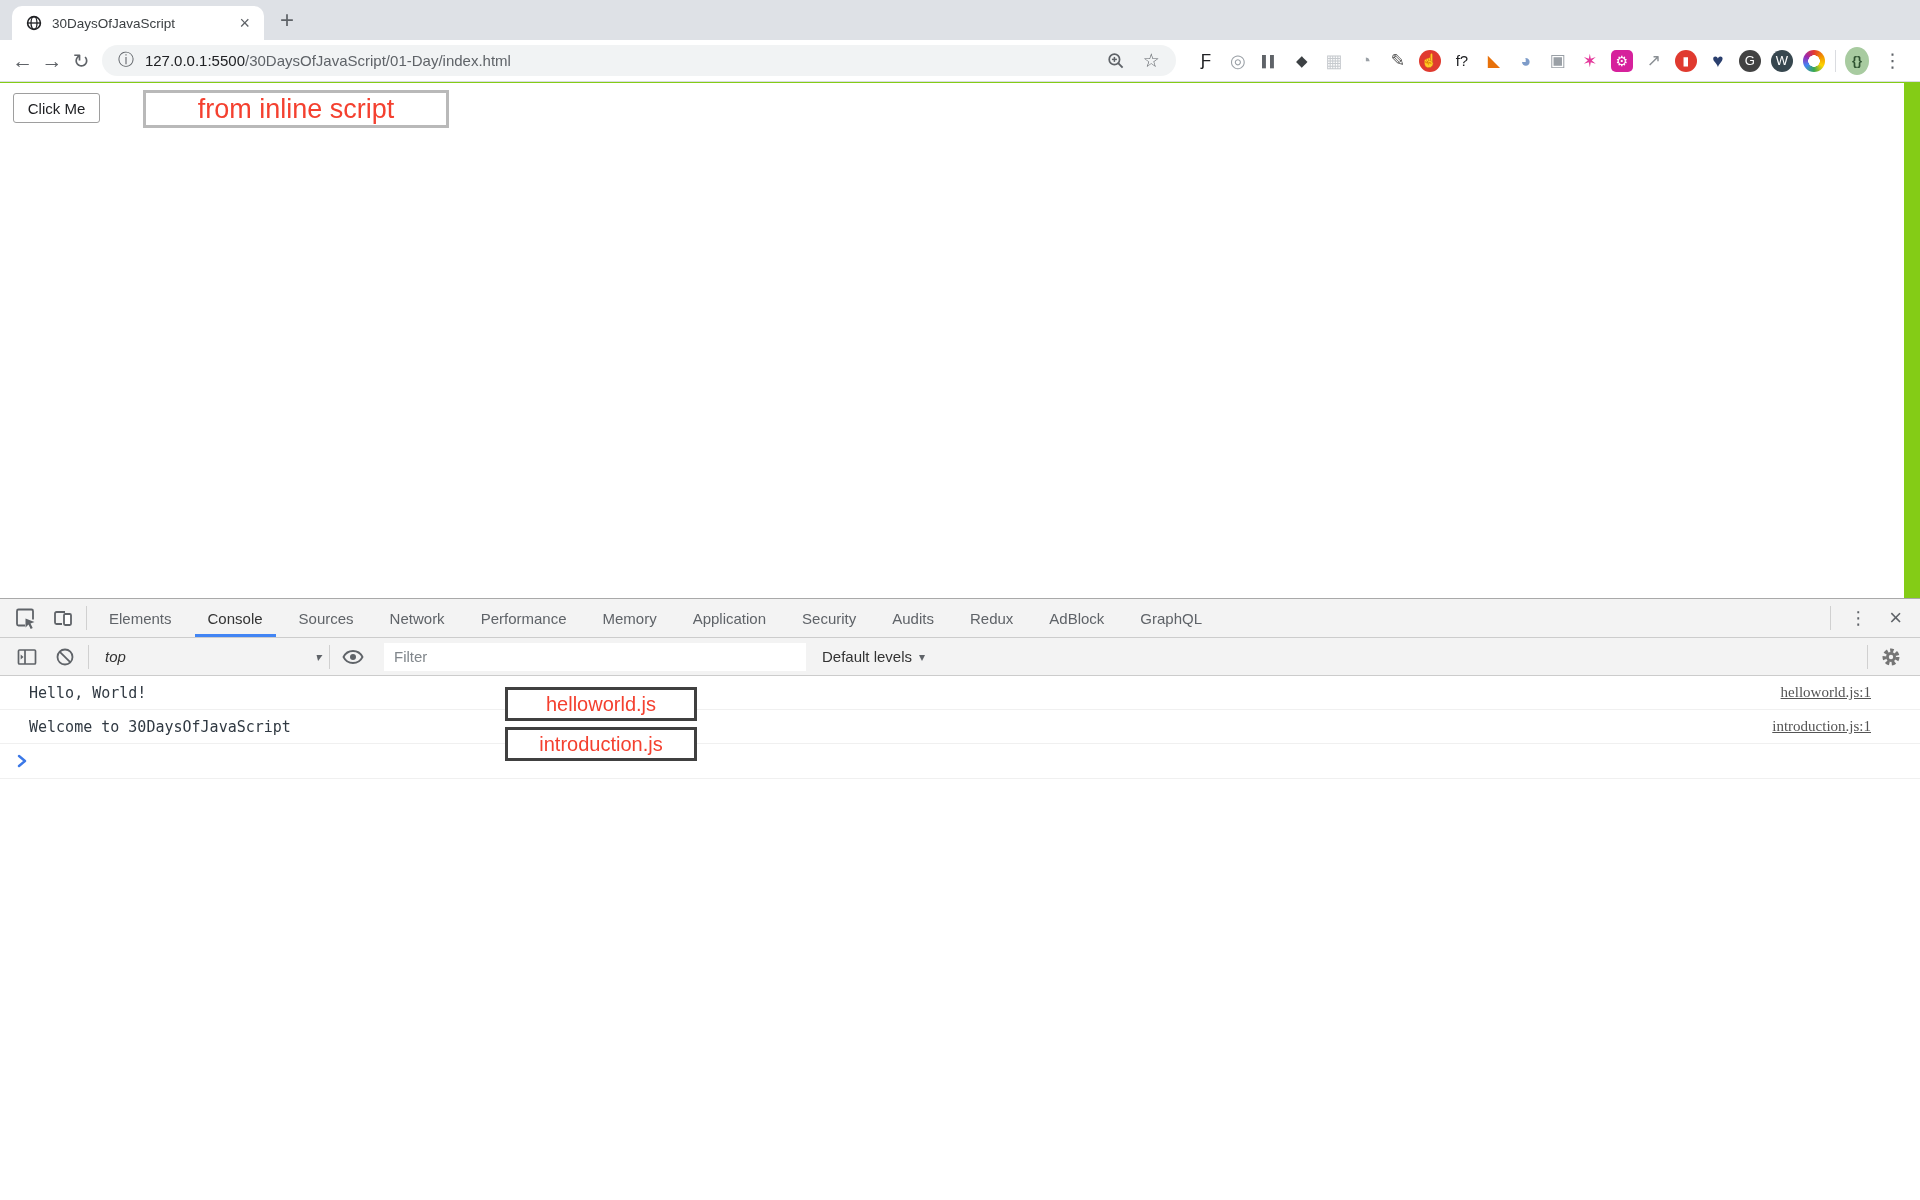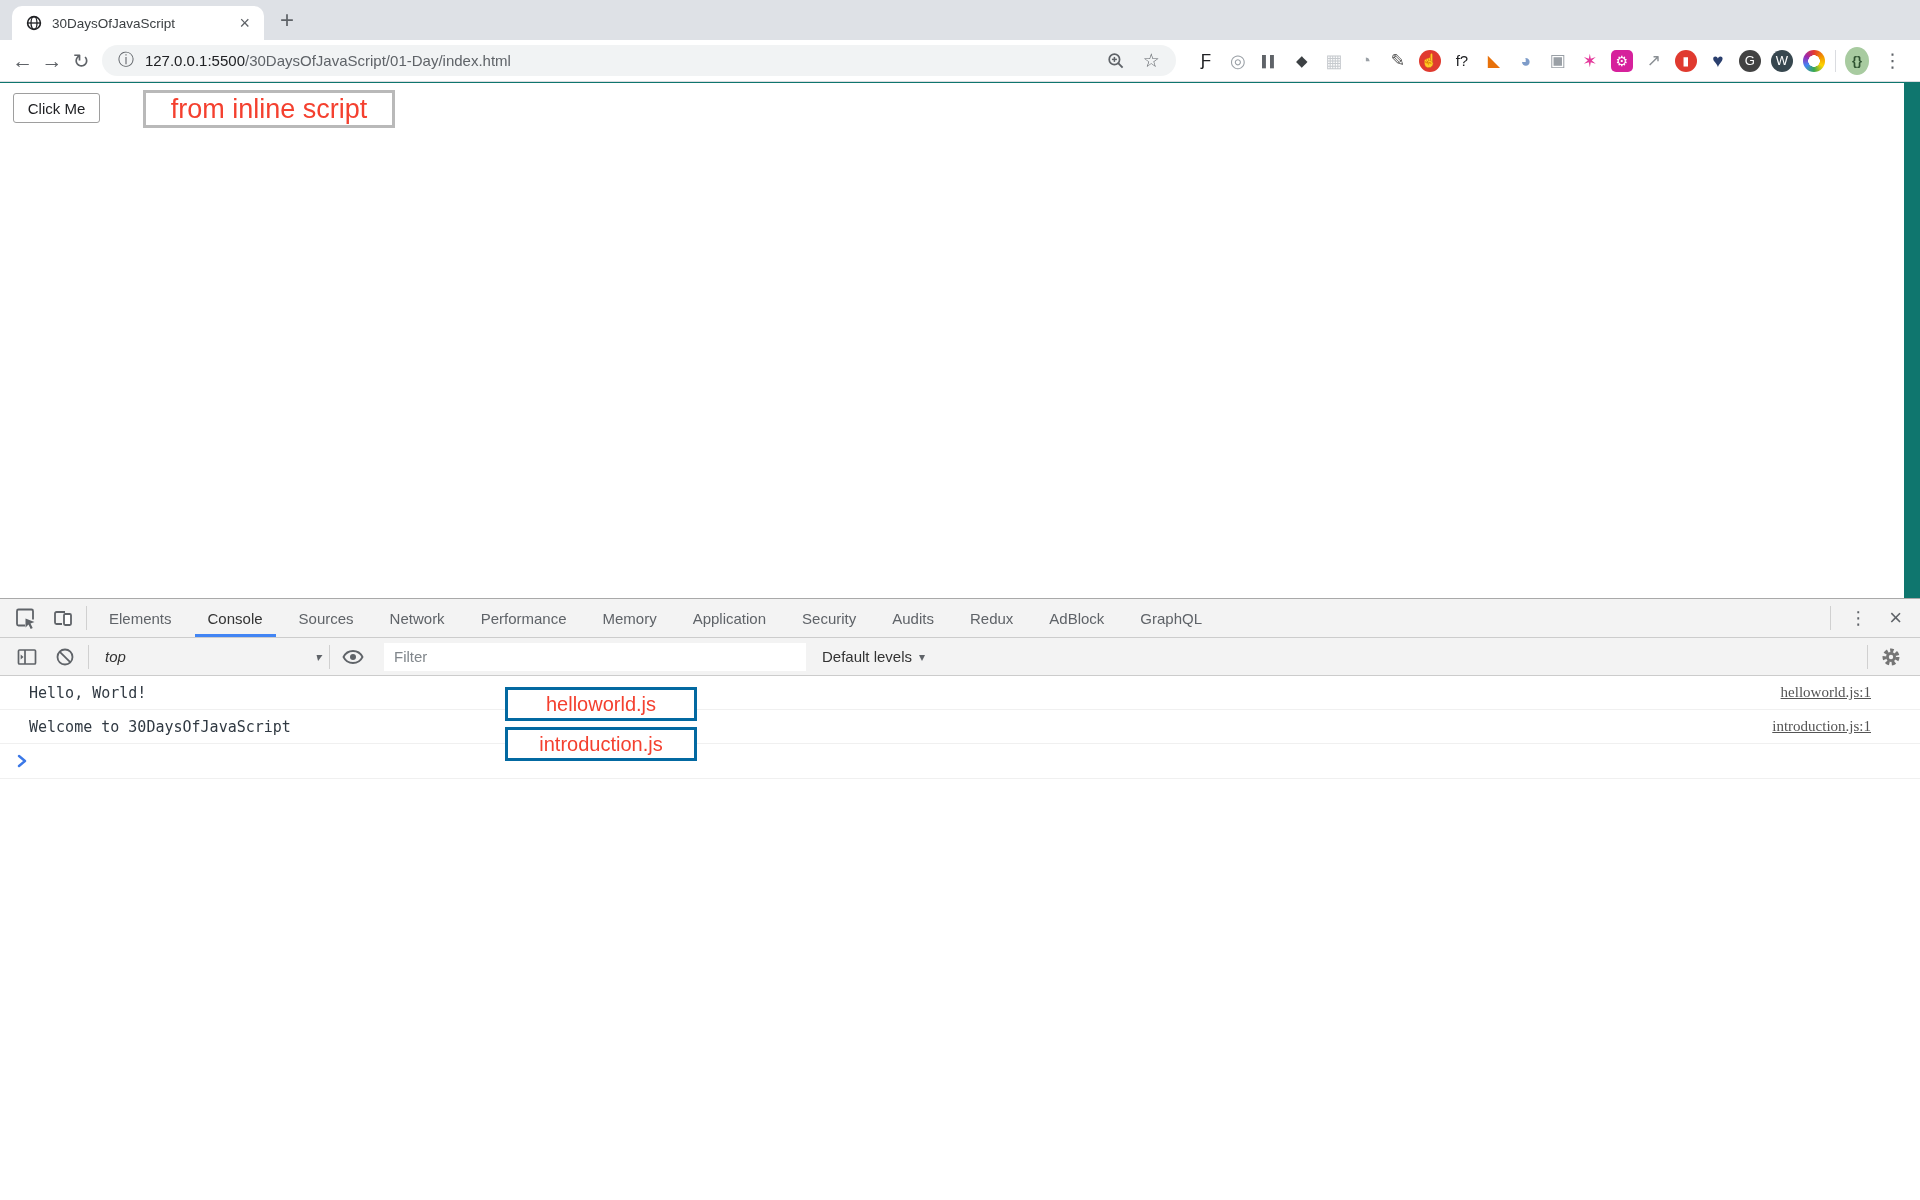--- a/index.html
+++ b/index.html
@@ -1,18 +1,18 @@
 <!DOCTYPE html>
 <html><head>
 <meta charset="utf-8">
 <style>
   * { margin:0; padding:0; box-sizing:border-box; }
   html,body { width:1920px; height:1200px; background:#fff; }
   #root { position:relative; width:1920px; height:1200px; overflow:hidden;
-          font-family:"Liberation Sans", sans-serif; background:#0f766e; }
+          font-family:"Liberation Sans", sans-serif; background:#84cc16; }
 
   
   .tabstrip { position:absolute; top:0; left:0; right:0; height:40px;
               background:#DEE1E6; display:flex; align-items:flex-end; }
   .tab { margin-left:12px; width:252px; height:34px; background:#fff;
          border-radius:10px 10px 0 0; display:flex; align-items:center;
          padding:0 10px 0 14px; }
   .tab-title { flex:1; font-size:13.5px; color:#3C4043; margin-left:10px;
                white-space:nowrap; overflow:hidden; }
   .tab-close { color:#5F6368; font-size:18px; line-height:18px; padding:0 4px; }
@@ -41,21 +41,21 @@
   .avatar { width:28px; height:28px; border-radius:50%; background:#A8CBA0;
             color:#2E5230; font-weight:bold; font-size:13px; display:flex;
             align-items:center; justify-content:center; margin:0 4px; }
   .kebab { font-size:19px; color:#5F6368; padding:0 10px; }
 
   
   .page { position:absolute; top:83px; left:0; right:16px; height:515px; background:#fff; }
   .click-btn { position:absolute; left:13px; top:10px; width:87px; height:30px;
                background:#FFFFFF; border:1px solid #9E9E9E; border-radius:3px;
                font-size:15px; color:#202124; font-family:"Liberation Sans", sans-serif; }
-  .inline-box { position:absolute; left:143px; top:7px; width:252px; height:38px;
+  .inline-box { position:absolute; left:143px; top:7px; width:306px; height:38px;
                 border:3px solid #B9B9B9; color:#F4402F; font-size:27px;
                 display:flex; align-items:center; justify-content:center; }
 
   
   .devtools { position:absolute; top:598px; left:0; right:0; bottom:0;
               background:#fff; border-top:1px solid #A9A9A9; }
   .dt-tabbar { height:39px; background:#F3F3F3; border-bottom:1px solid #CCCCCC;
                display:flex; align-items:center; padding:0 10px 0 6px; }
   .dt-iconbtn { width:38px; display:flex; justify-content:center; }
   .dt-sep { width:1px; height:24px; background:#D0D0D0; margin:0 4px; flex:none; }
@@ -82,21 +82,21 @@
 
   .console { position:relative; background:#fff; }
   .c-row { height:34px; border-bottom:1px solid #F0F0F0; display:flex; align-items:center;
            font-family:"DejaVu Sans Mono", monospace; font-size:15px; color:#303942;
            padding:0 49px 0 29px; }
   .c-msg { flex:1; }
   .c-src { color:#545454; text-decoration:underline;font-family:Liberation Serif, serif; }
   .c-prompt { height:35px; border-bottom:1px solid #F0F0F0; display:flex;
               align-items:center; padding-left:12px; }
   .overlay { position:absolute; left:505px; width:192px; height:34px; background:#fff;
-             border:3px solid #0369a1; color:#F4402F; font-size:20px;
+             border:3px solid #404040; color:#F4402F; font-size:20px;
              display:flex; align-items:center; justify-content:center; }
   .overlay.o1 { top:11px; }
   .overlay.o2 { top:51px; }
 
   svg { display:block; }
 </style>
 <title>30DaysOfJavaScript</title></head>
 <body>
 
 <div id="root">

